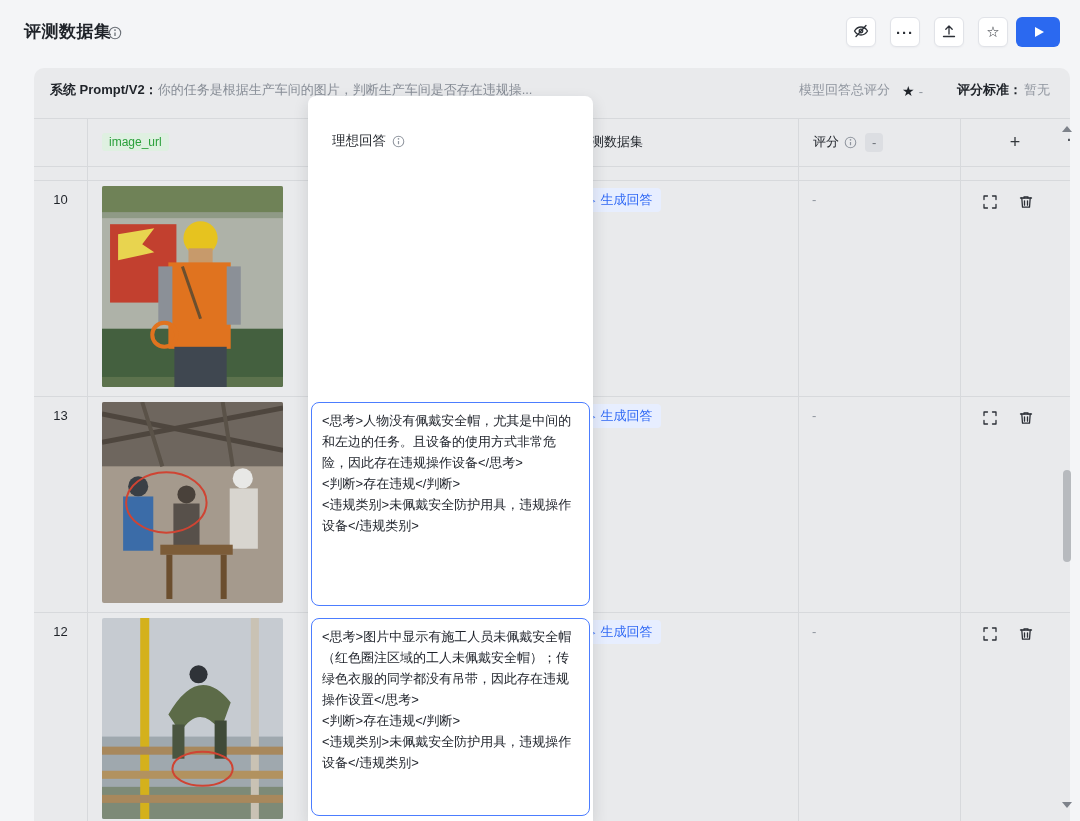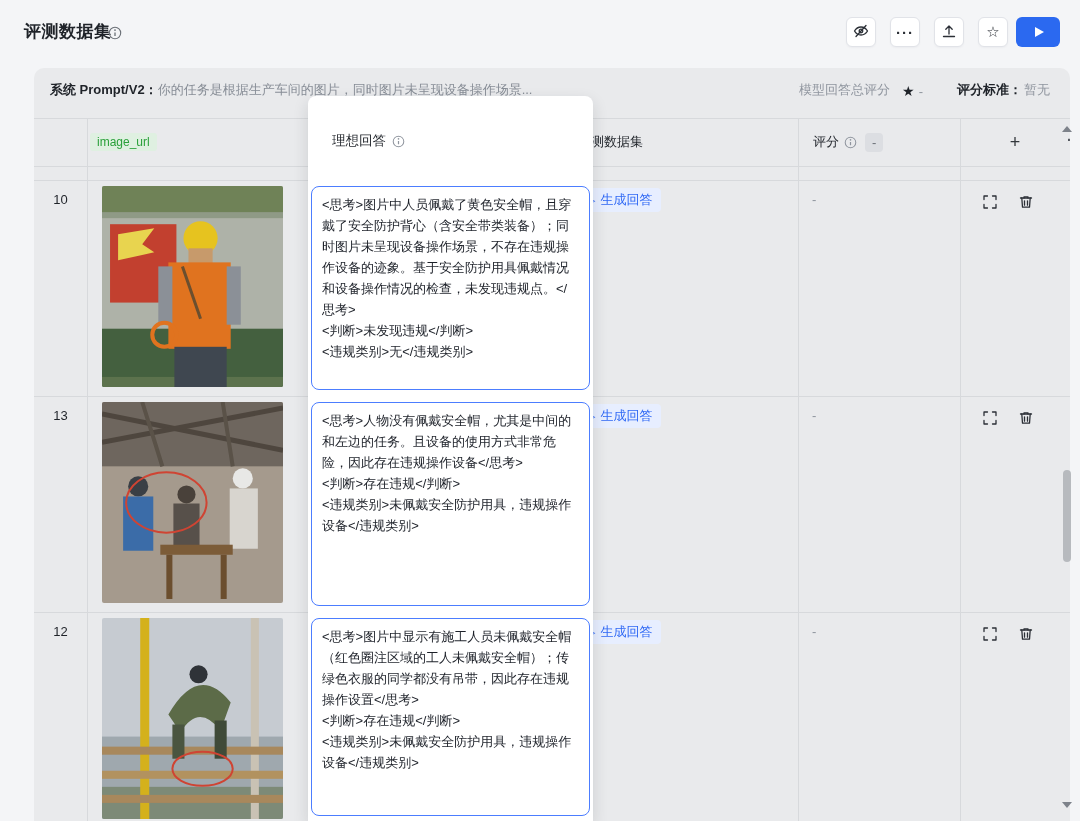--- a/index.html
+++ b/index.html
@@ -35,21 +35,21 @@
   .b-crit-label{font-weight:bold;color:#1f2329;margin-left:34px;}
   .b-crit-value{color:#8f959e;margin-left:2px;}
 
   
   .vline{position:absolute;top:50px;width:1px;height:703px;background:#d7d9dc;}
   .hline{position:absolute;left:0;width:100%;height:1px;background:#d7d9dc;}
 
   
   .thead{position:absolute;left:0;top:50px;width:100%;height:48px;font-size:13px;color:#1f2329;}
   .th{position:absolute;top:0;height:48px;display:flex;align-items:center;box-sizing:border-box;}
-  .badge-green{margin-left:3px;padding:2px 7px;background:#dff0e1;color:#2aa03a;border-radius:3px;font-size:12px;}
+  .badge-green{margin-left:15px;padding:2px 7px;background:#dff0e1;color:#2aa03a;border-radius:3px;font-size:12px;}
   .th-more{position:absolute;top:14px;font-size:14px;font-weight:bold;color:#51565d;letter-spacing:1px;cursor:pointer;}
   .score-dash-pill{margin-left:8px;padding:0 7px;background:#dcdee2;border-radius:4px;color:#6b7077;font-size:13px;line-height:19px;}
   .add-col{width:100%;text-align:center;font-size:18px;color:#33373c;cursor:pointer;}
 
   
   .rownum{position:absolute;left:0;width:53px;text-align:center;font-size:13px;color:#1f2329;}
   .photo-cell{position:absolute;left:68px;width:181px;height:201px;border-radius:2px;overflow:hidden;cursor:pointer;}
   .photo-cell svg{display:block;width:100%;height:100%;}
   .gen-btn{position:absolute;left:544px;display:inline-flex;align-items:center;gap:5px;background:#e7eeff;
            border:none;border-radius:4px;padding:3px 9px;font-size:13px;color:#3069f5;cursor:pointer;
@@ -114,21 +114,21 @@
       <span>☆</span>
     </button>
   <button class="run-btn">
       <span class="play-tri"></span>
     </button>
 
   <div class="card">
 
     <div class="banner">
       <span class="b-label">系统 Prompt/V2：</span>
-      <span class="b-text">你的任务是根据生产车间的图片，同时图片未呈现设备操作场景...</span>
+      <span class="b-text">你的任务是根据生产车间的图片，判断生产车间是否存在违规操...</span>
       <span class="b-right">
         <span class="b-score-label">模型回答总评分</span>
         <span class="b-star">★</span>
         <span class="b-dash">-</span>
         <span class="b-crit-label">评分标准：</span>
         <span class="b-crit-value">暂无</span>
       </span>
     </div>
 
     <div class="vline" style="left:53px"></div>
@@ -286,25 +286,20 @@
       <div class="overlay-header">
         <span>理想回答</span>
         <span style="display:flex">
           <svg viewBox="0 0 14 14" width="13" height="13">
               <circle cx="7" cy="7" r="5.7" fill="none" stroke="#8f959e" stroke-width="1.1"></circle>
               <line x1="7" y1="6.4" x2="7" y2="10" stroke="#8f959e" stroke-width="1.3"></line>
               <circle cx="7" cy="4.1" r=".9" fill="#8f959e"></circle>
             </svg>
         </span>
       </div>
-      <div class="ideal-cell" style="top:90px;height:204px">
-        <div class="ideal-text">&lt;思考&gt;图片中人员佩戴了黄色安全帽，且穿戴了安全防护背心（含安全带类装备）；同时图片未呈现设备操作场景，不存在违规操作设备的迹象。基于安全防护用具佩戴情况和设备操作情况的检查，未发现违规点。&lt;/思考&gt;
-&lt;判断&gt;未发现违规&lt;/判断&gt;
-&lt;违规类别&gt;无&lt;/违规类别&gt;</div>
-      </div>
       <div class="ideal-cell" style="top:306px;height:204px">
         <div class="ideal-text">&lt;思考&gt;人物没有佩戴安全帽，尤其是中间的和左边的任务。且设备的使用方式非常危险，因此存在违规操作设备&lt;/思考&gt;
 &lt;判断&gt;存在违规&lt;/判断&gt;
 &lt;违规类别&gt;未佩戴安全防护用具，违规操作设备&lt;/违规类别&gt;</div>
       </div>
       <div class="ideal-cell" style="top:522px;height:198px">
         <div class="ideal-text">&lt;思考&gt;图片中显示有施工人员未佩戴安全帽（红色圈注区域的工人未佩戴安全帽）；传绿色衣服的同学都没有吊带，因此存在违规操作设置&lt;/思考&gt;
 &lt;判断&gt;存在违规&lt;/判断&gt;
 &lt;违规类别&gt;未佩戴安全防护用具，违规操作设备&lt;/违规类别&gt;</div>
       </div>

